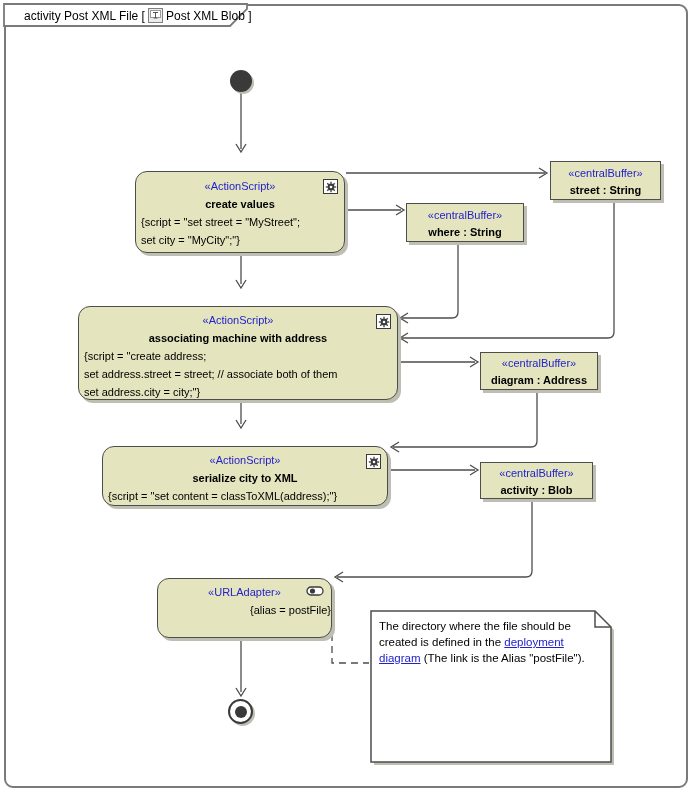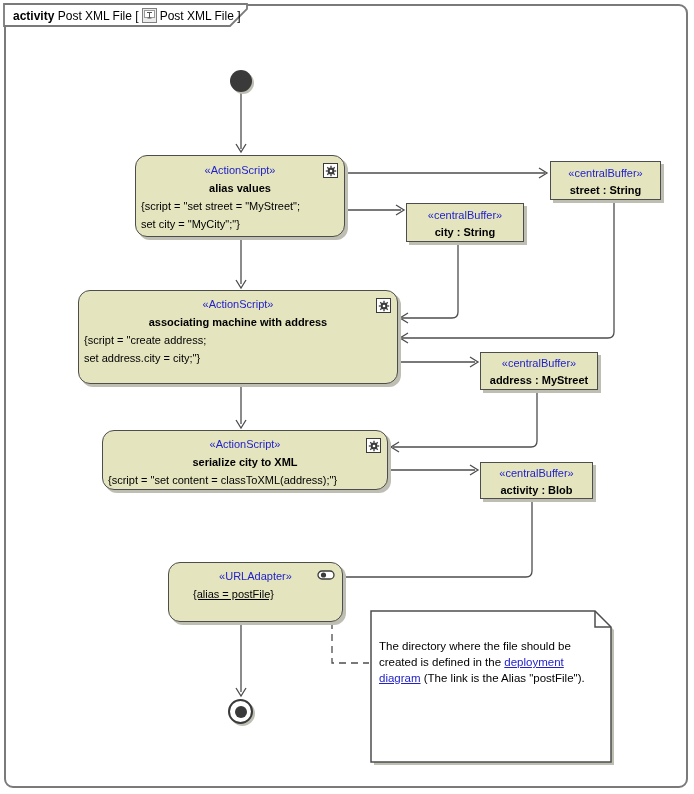--- a/index.html
+++ b/index.html
@@ -5,48 +5,48 @@
   html,body { margin:0; padding:0; background:#fff; }
   body { font-family:"Liberation Sans", sans-serif; }
   #canvas { position:relative; width:694px; height:794px; background:#fff; overflow:hidden; }
 
   #frame { position:absolute; left:4px; top:4px; width:684px; height:784px;
            border:2px solid var(--frame-border,#7a7a7a); border-radius:9px; box-sizing:border-box; }
 
   #edges { position:absolute; left:0; top:0; width:694px; height:794px; }
 
   .tab-text { position:absolute; left:13px; top:8px; font-size:12px; color:#000; white-space:nowrap; }
-  .tab-text .kw { font-weight:bold; }
+  .tab-text .kw { font-weight:normal;margin-left:11px; }
   .tab-icon { display:inline-block; vertical-align:-3px; margin:0 3px; }
 
   .action { position:absolute; background:var(--node-fill,#e4e4be); border:1.5px solid var(--node-border,#4d4d4d);
             border-radius:12px; box-shadow:3px 3px 0 var(--shadow,#bebeb2); box-sizing:border-box;
-            font-size:11px; color:#000; }
+            font-size:11px; color:#000;margin-top:16px; }
   .buffer { position:absolute; background:var(--node-fill,#e4e4be); border:1.5px solid var(--node-border,#4d4d4d);
             box-shadow:3px 3px 0 var(--shadow,#bebeb2); box-sizing:border-box; font-size:11px; color:#000; }
   .stereo { text-align:center; color:var(--stereotype-blue,#2222cc); line-height:18px; }
   .nodename { text-align:center; font-weight:bold; line-height:18px; }
   .script { text-align:left; padding:0 5px; line-height:18px; white-space:nowrap; }
-  .tagline { text-align:left; line-height:18px;text-decoration:underline; }
+  .tagline { text-align:right; line-height:18px; }
   .buffer .stereo, .buffer .nodename { line-height:17px; }
 
   .gear { position:absolute; top:7px; right:6px; width:15px; height:15px;
           border:1.5px solid #3a3a3a; background:#fff; box-sizing:border-box;
           display:flex; align-items:center; justify-content:center; }
   .adapter-ic { position:absolute; top:7px; right:7px; width:18px; height:10px; }
 
   #initial-node { position:absolute; left:230px; top:70px; width:22px; height:22px; border-radius:50%;
                   background:var(--initial-node,#3a3a3a); box-shadow:2px 2px 0 var(--shadow,#bebeb2); }
   #final-node { position:absolute; left:228px; top:699px; width:25px; height:25px; border-radius:50%;
                 background:#fff; border:2px solid #3a3a3a; box-sizing:border-box;
                 box-shadow:2px 2px 0 var(--shadow,#bebeb2); display:flex; align-items:center; justify-content:center; }
   #final-node .dot { width:12px; height:12px; border-radius:50%; background:#3a3a3a; }
 
   #note { position:absolute; left:370px; top:610px; width:246px; height:157px; }
-  #note .note-text { position:absolute; left:9px; top:28px; width:224px;
+  #note .note-text { position:absolute; left:9px; top:8px; width:224px;
                      font-size:11.5px; line-height:16px; color:#000; }
   #note .note-text p { margin:0 0 16px 0; }
   #note a { color:var(--link-blue,#2222cc); text-decoration:underline; cursor:pointer; }
 </style>
 </head>
 <body>
 
 <div id="canvas">
 
   <div id="frame"></div>
@@ -107,28 +107,28 @@
       <path d="M332,622 V663 H369" stroke-dasharray="7 5"></path>
     </g>
   </svg>
 
   <div class="tab-text">
     <span class="kw">activity</span>
     <span>Post XML File [</span><span class="tab-icon"><svg width="15" height="15" viewBox="0 0 15 15">
           <rect x="0.5" y="0.5" width="14" height="14" fill="#ececec" stroke="#808080"></rect>
           <rect x="2.5" y="2.5" width="10" height="7" fill="#ffffff" stroke="#9a9a9a"></rect>
           <path d="M5 4.5 h5 M7.5 4.5 v5.5 M5.5 10 h4" stroke="#555555" fill="none"></path>
-        </svg></span><span>Post XML File ]</span>
+        </svg></span><span>Post XML Blob ]</span>
   </div>
 
   <div id="initial-node"></div>
 
   <div class="action" style="left:135px; top:155px; width:210px; height:82px; padding-top:5px;">
     <div class="stereo">«ActionScript»</div>
-    <div class="nodename">alias values</div>
+    <div class="nodename">create values</div>
     <div class="script">{script = "set street = "MyStreet";</div>
     <div class="script">set city = "MyCity";"}</div>
     <div class="gear">
       <svg width="12" height="12" viewBox="0 0 12 12">
           <circle cx="6" cy="6" r="3.4" fill="#3a3a3a"></circle>
           <circle cx="6" cy="6" r="1.3" fill="#ffffff"></circle>
           <g stroke="#3a3a3a" stroke-width="1.3">
             <path d="M6 0.8 V2.8"></path>
             <path d="M6 9.2 V11.2"></path>
             <path d="M0.8 6 H2.8"></path>
@@ -142,27 +142,28 @@
     </div>
   </div>
 
   <div class="buffer" style="left:550px; top:161px; width:111px; height:39px; padding-top:3px;">
     <div class="stereo">«centralBuffer»</div>
     <div class="nodename">street : String</div>
   </div>
 
   <div class="buffer" style="left:406px; top:203px; width:118px; height:39px; padding-top:3px;">
     <div class="stereo">«centralBuffer»</div>
-    <div class="nodename">city : String</div>
+    <div class="nodename">where : String</div>
   </div>
 
   <div class="action" style="left:78px; top:290px; width:320px; height:94px; padding-top:4px;">
     <div class="stereo">«ActionScript»</div>
     <div class="nodename">associating machine with address</div>
     <div class="script">{script = "create address;</div>
+    <div class="script">set address.street = street; // associate both of them</div>
     <div class="script">set address.city = city;"}</div>
     <div class="gear">
       <svg width="12" height="12" viewBox="0 0 12 12">
           <circle cx="6" cy="6" r="3.4" fill="#3a3a3a"></circle>
           <circle cx="6" cy="6" r="1.3" fill="#ffffff"></circle>
           <g stroke="#3a3a3a" stroke-width="1.3">
             <path d="M6 0.8 V2.8"></path>
             <path d="M6 9.2 V11.2"></path>
             <path d="M0.8 6 H2.8"></path>
             <path d="M9.2 6 H11.2"></path>
@@ -170,21 +171,21 @@
             <path d="M8.3 3.7 L9.7 2.3"></path>
             <path d="M2.3 9.7 L3.7 8.3"></path>
             <path d="M8.3 8.3 L9.7 9.7"></path>
           </g>
         </svg>
     </div>
   </div>
 
   <div class="buffer" style="left:480px; top:352px; width:118px; height:38px; padding-top:2px;">
     <div class="stereo">«centralBuffer»</div>
-    <div class="nodename">address : MyStreet</div>
+    <div class="nodename">diagram : Address</div>
   </div>
 
   <div class="action" style="left:102px; top:430px; width:286px; height:60px; padding-top:4px;">
     <div class="stereo">«ActionScript»</div>
     <div class="nodename">serialize city to XML</div>
     <div class="script">{script = "set content = classToXML(address);"}</div>
     <div class="gear">
       <svg width="12" height="12" viewBox="0 0 12 12">
           <circle cx="6" cy="6" r="3.4" fill="#3a3a3a"></circle>
           <circle cx="6" cy="6" r="1.3" fill="#ffffff"></circle>
@@ -200,21 +201,21 @@
           </g>
         </svg>
     </div>
   </div>
 
   <div class="buffer" style="left:480px; top:462px; width:113px; height:37px; padding-top:2px;">
     <div class="stereo">«centralBuffer»</div>
     <div class="nodename">activity : Blob</div>
   </div>
 
-  <div class="action" style="left:168px; top:562px; width:175px; height:60px; padding-top:4px;">
+  <div class="action" style="left:157px; top:562px; width:175px; height:60px; padding-top:4px;">
     <div class="stereo">«URLAdapter»</div>
     <div class="tagline" style="padding-left:24px;">{alias = postFile}</div>
     <div class="adapter-ic">
       <svg width="18" height="10" viewBox="0 0 18 10">
           <rect x="1" y="1" width="16" height="8" rx="4" fill="#ffffff" stroke="#3a3a3a" stroke-width="1.3"></rect>
           <circle cx="6.5" cy="5" r="2.6" fill="#3a3a3a"></circle>
         </svg>
     </div>
   </div>
 

